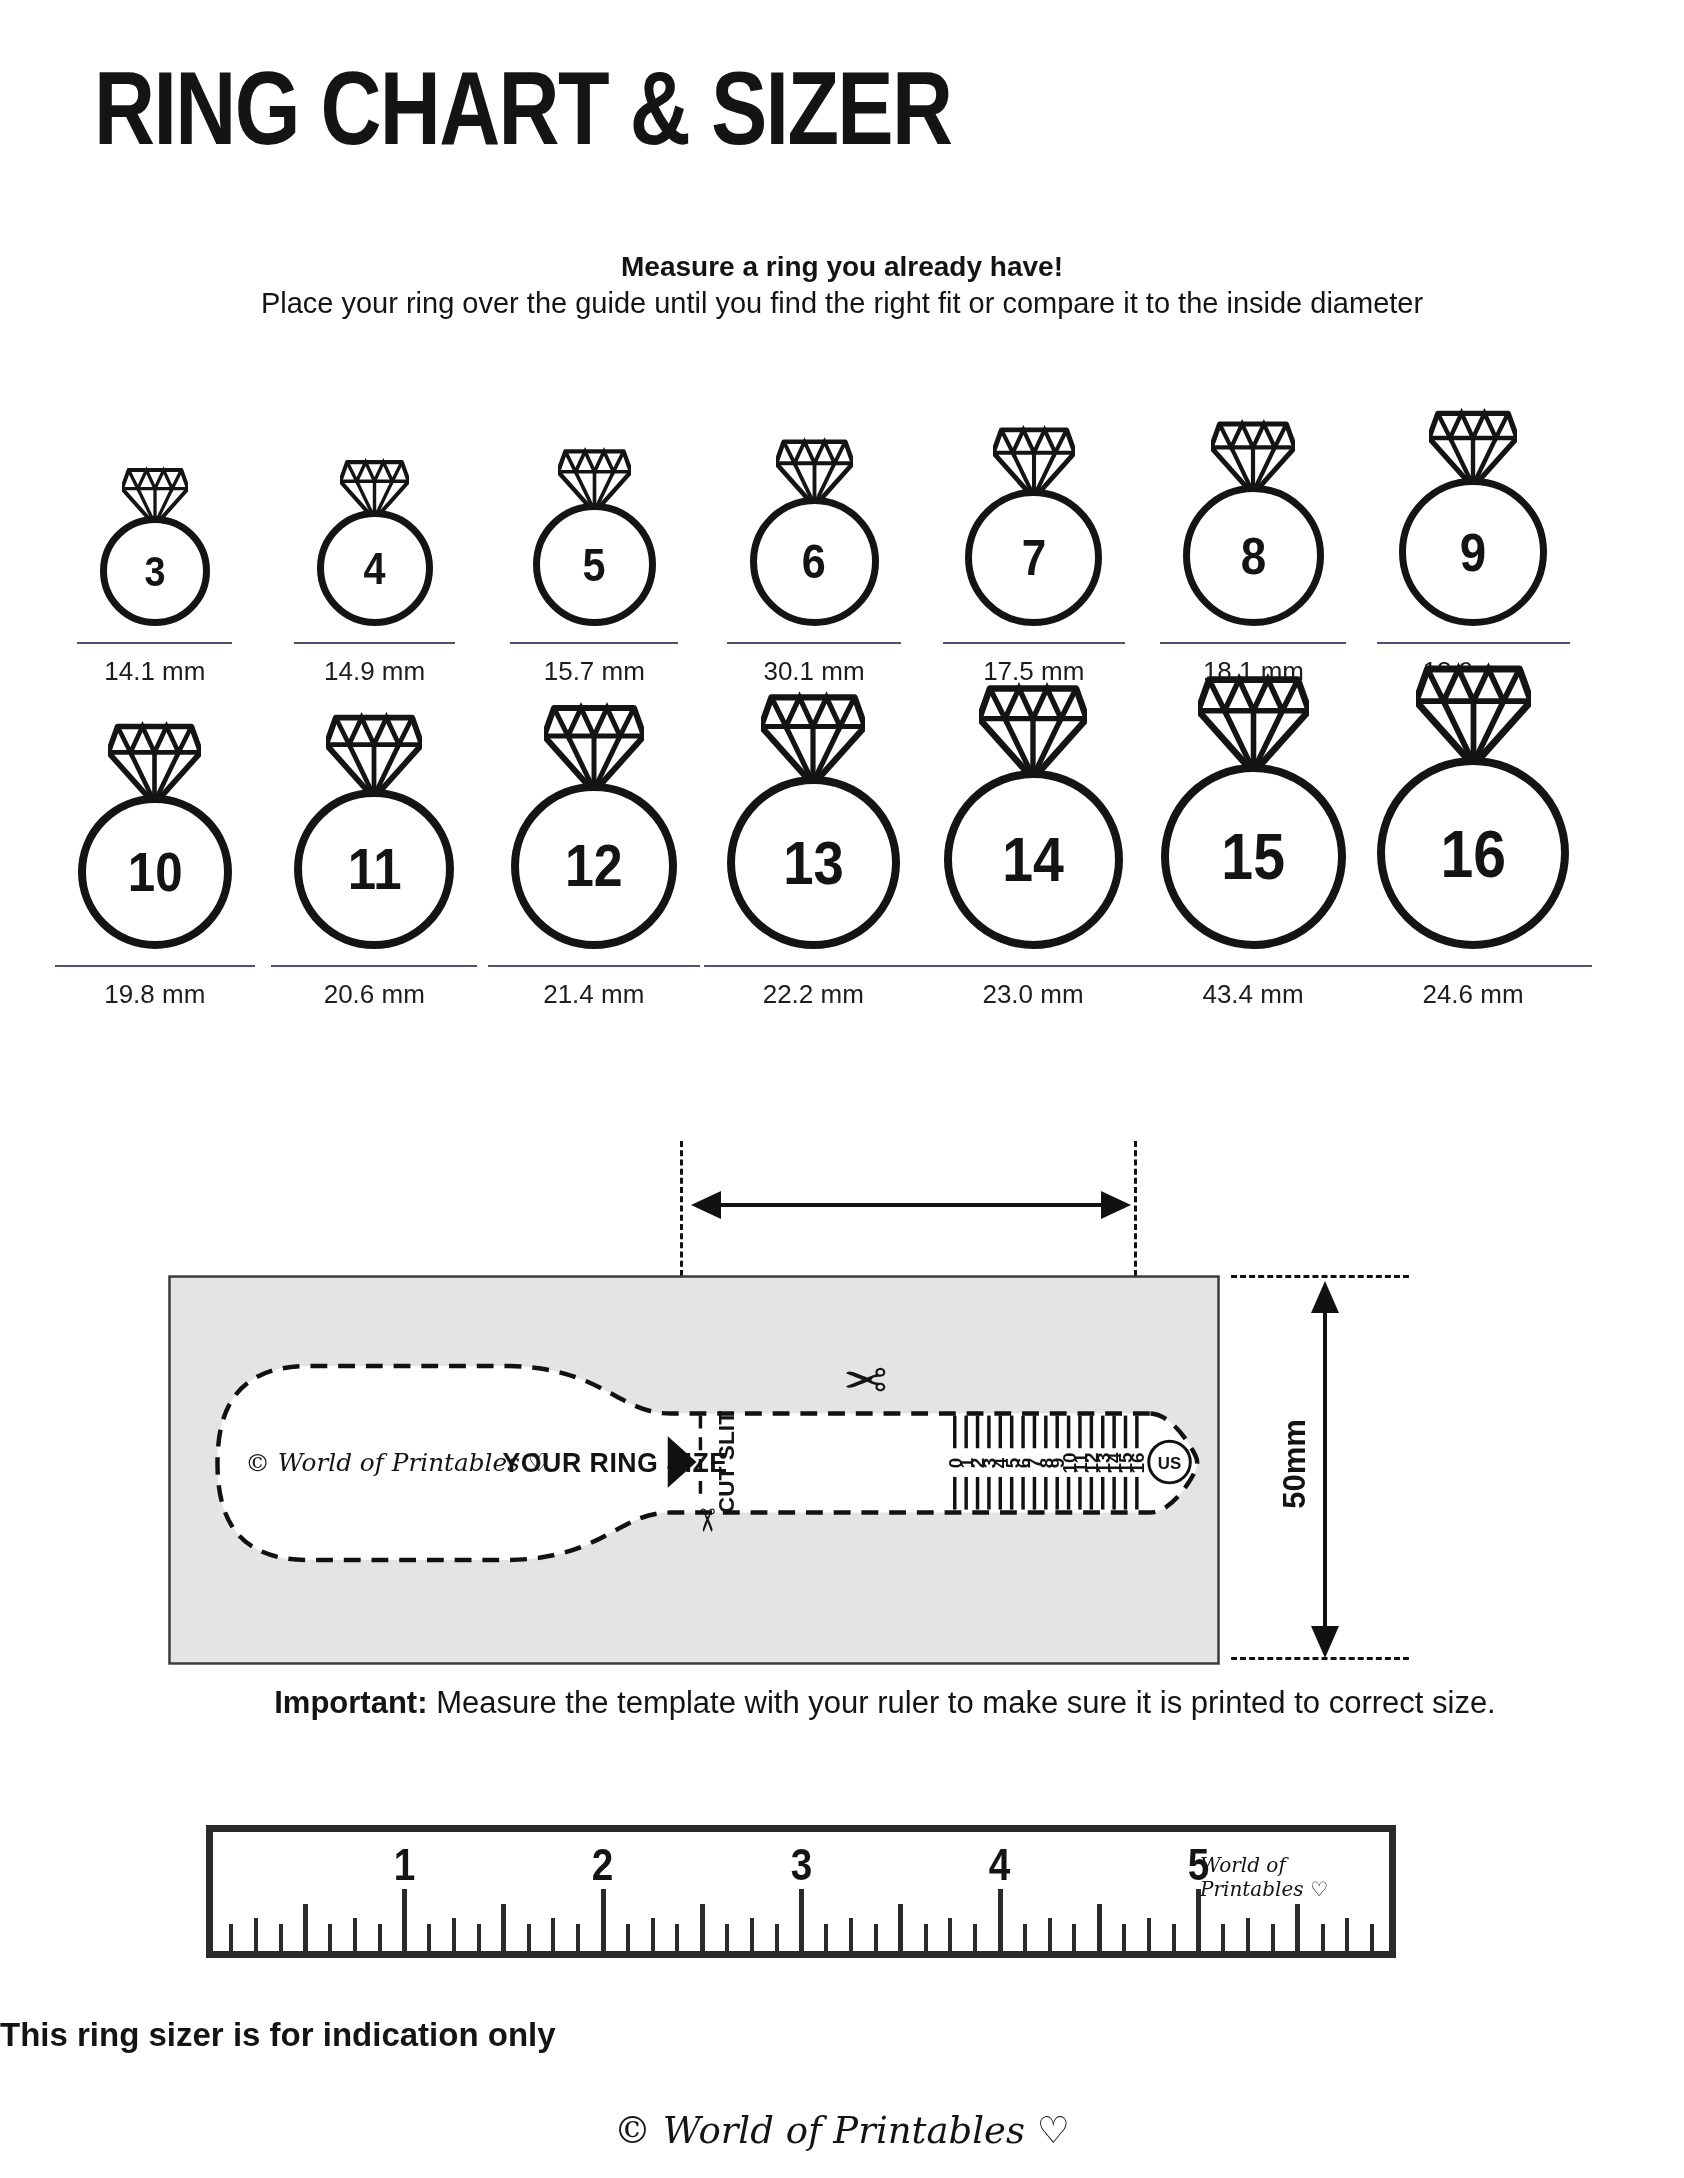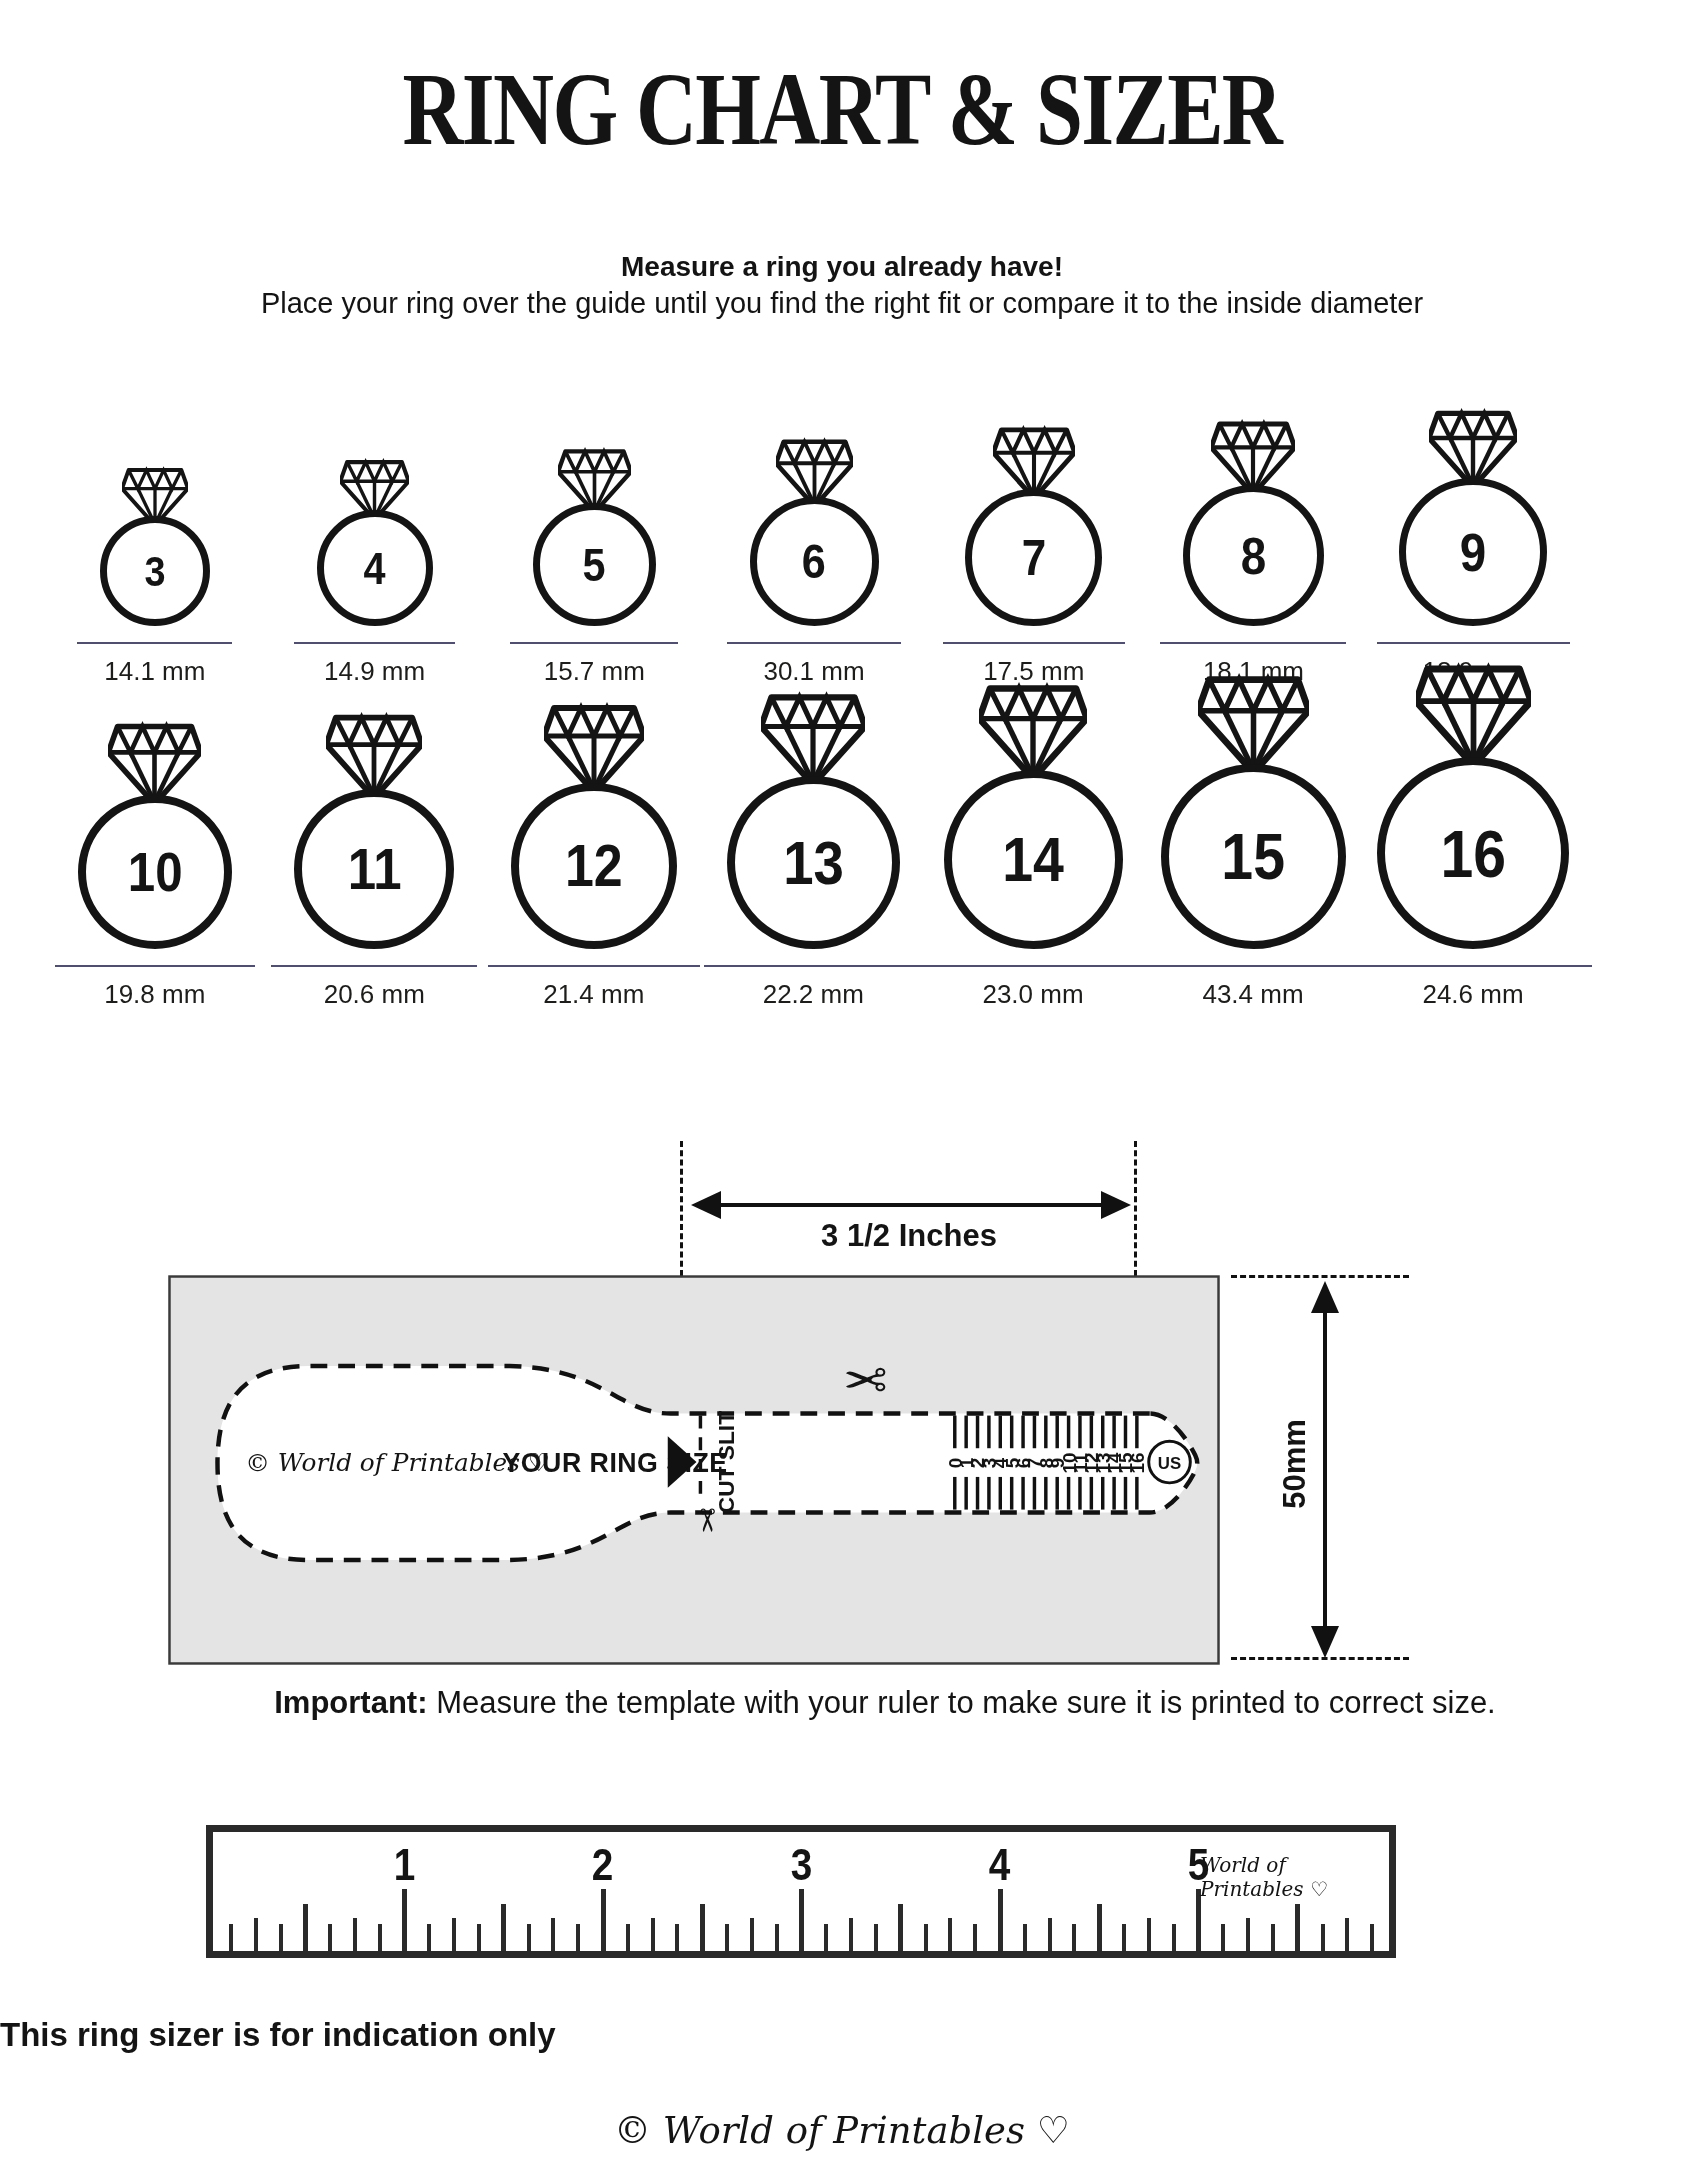--- a/index.html
+++ b/index.html
@@ -1,20 +1,20 @@
 <!DOCTYPE html>
 <html><head>
 <meta charset="utf-8">
 <style>
   html,body{margin:0;padding:0;background:#888;}
   #page{position:relative;width:1684px;height:2178px;background:#ffffff;
         font-family:"Liberation Sans",sans-serif;color:#141414;overflow:hidden;}
 
   
-  .title-wrap{position:absolute;left:0;top:50px;width:100%;text-align:center;font-family:Liberation Serif, serif;}
+  .title-wrap{position:absolute;left:0;top:50px;width:100%;}
   .title-inner{display:inline-block;font-size:103px;font-weight:800;letter-spacing:-2px;
                transform:scaleX(0.82);transform-origin:center;white-space:nowrap;}
   .intro-heading{position:absolute;left:0;top:251px;width:100%;text-align:center;
                  font-size:28px;font-weight:bold;}
   .intro-sub{position:absolute;left:0;top:287px;width:100%;text-align:center;font-size:29px;}
 
   
   .ring-row{position:absolute;left:45px;width:1538px;display:flex;}
   #ring-row-1{top:297px;}
   #ring-row-2{top:634px;}
@@ -359,21 +359,20 @@
         <div class="ring-underline" style="width: 238px;"></div>
         <div class="ring-label">24.6 mm</div>
       </div>
     </div>
 
   <div class="vguide" id="vguide-left"></div>
   <div class="vguide" id="vguide-right"></div>
   <div class="h-arrow-line"></div>
   <div class="h-arrow-head" id="h-arrow-head-left"></div>
   <div class="h-arrow-head" id="h-arrow-head-right"></div>
-  <div class="inches-label">3 1/2 Inches</div>
 
   <svg class="sizer-svg" width="1052" height="390" viewBox="0 0 1063 394">
     <rect x="1.5" y="1.5" width="1060" height="391" fill="#e4e4e4" stroke="#3a3a3a" stroke-width="2.5"></rect>
     <path d="M 992,140 L 508,140 C 455,140 440,94 345,92 L 142,92 C 72,92 50,132 50,190
              C 50,248 72,288 142,288 L 345,288 C 440,286 455,240 508,240 L 992,240
              C 1012,240 1030,214 1038,198 Q 1042,190 1038,182 C 1030,166 1012,140 992,140 Z" fill="#ffffff" stroke="#111111" stroke-width="4.5" stroke-dasharray="17 11"></path>
 
     <text x="78" y="198" font-size="25" class="script" font-family="DejaVu Serif, DejaVu Sans, serif" font-style="italic" fill="#141414">© World of Printables ♡</text>
 
     <text x="338" y="199" font-size="27" font-weight="bold" fill="#141414" font-family="Liberation Sans, sans-serif" letter-spacing="0.5">YOUR RING SIZE</text>

